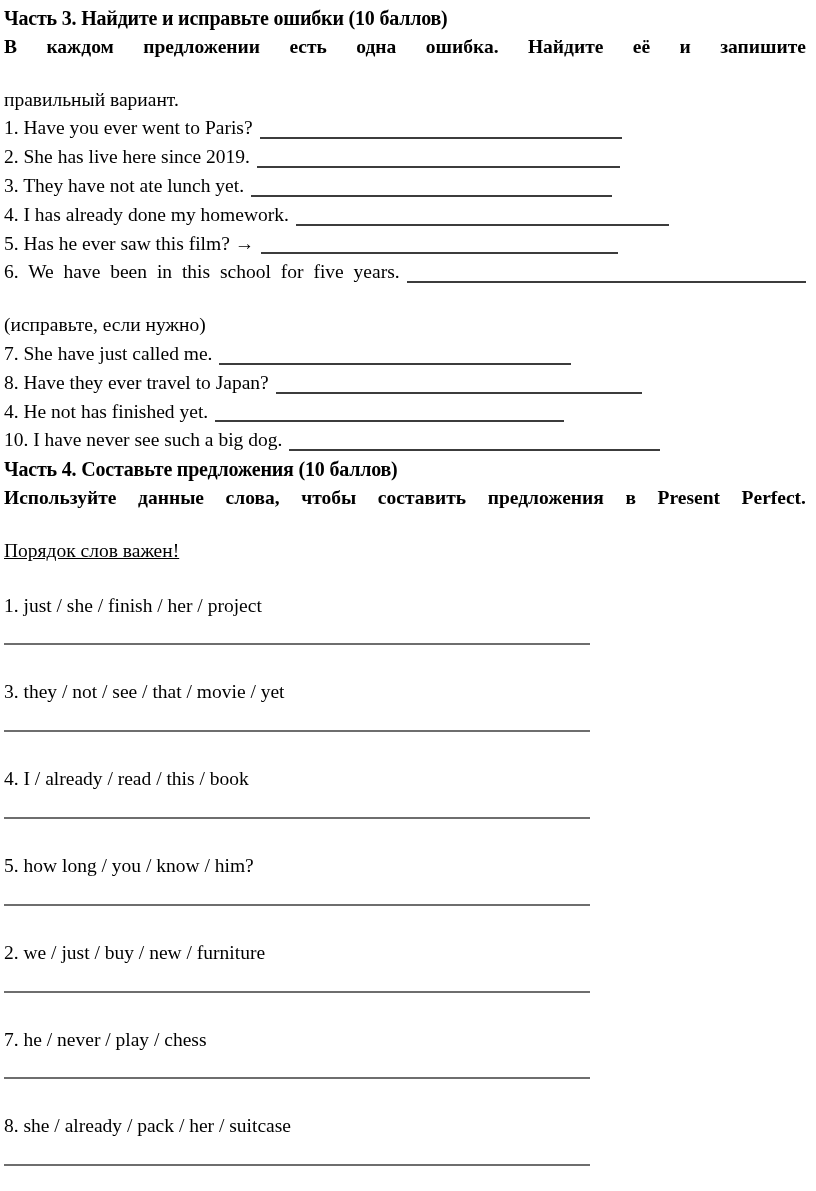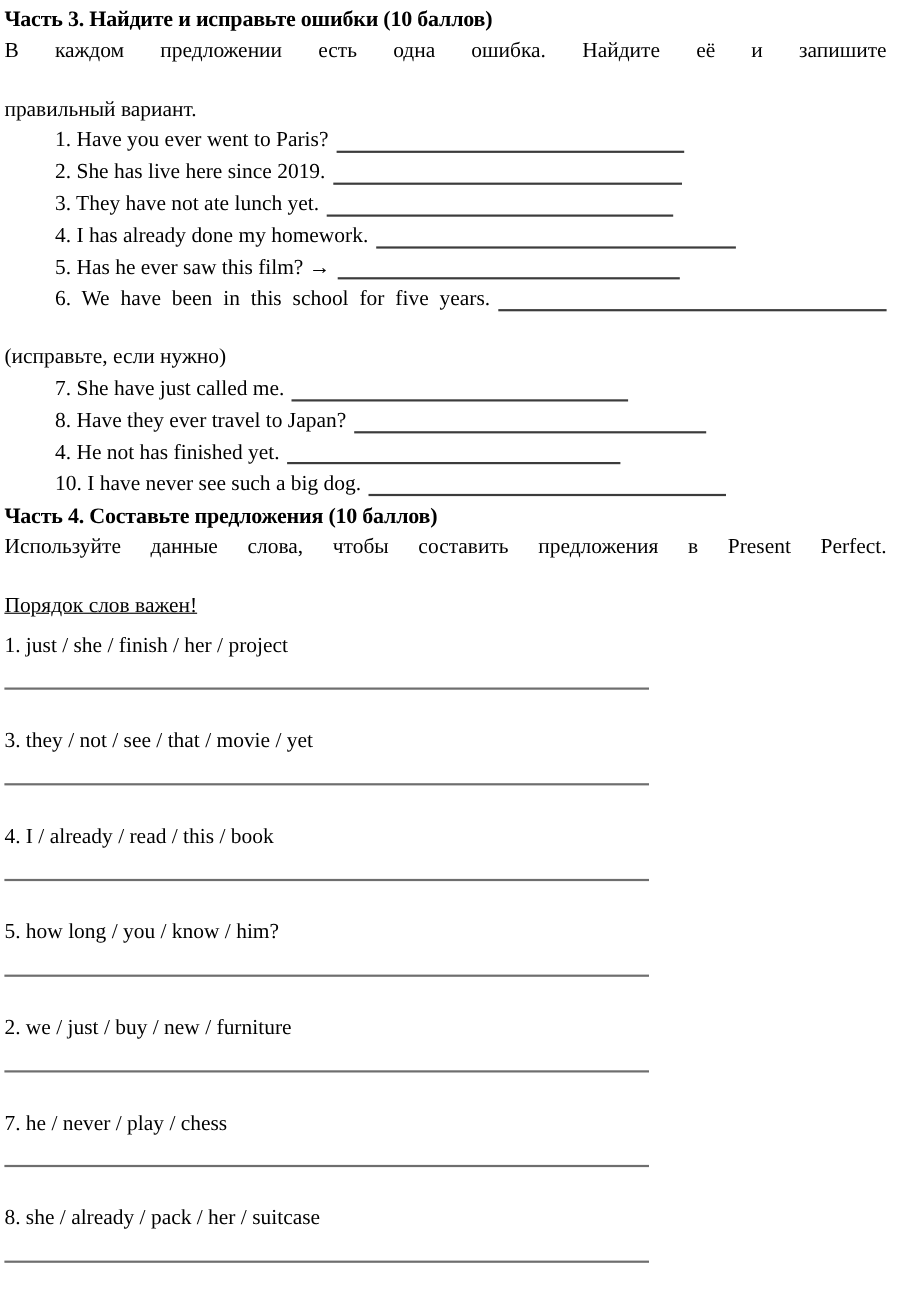--- a/index.html
+++ b/index.html
@@ -23,28 +23,28 @@
   }
   .heading {
     font-weight: 700;
     font-size: 20px;
     letter-spacing: -0.2px;
   }
   
   .jline {
     text-align: justify;
     text-align-last: justify;
+    font-weight: bold;
   }
   .plain-line { text-align: left; margin-top: 24px; }
 
   
   .q3 {
     display: flex;
     align-items: stretch;
-    margin-left: 46px;
   }
   .q3 .t {
     flex: 0 0 auto;
     white-space: pre;
   }
   .q3 .blank {
     flex: 1 1 auto;
     border-bottom: 2px solid #3c3c3c;
     margin-left: 7px;
     margin-bottom: 4px;
@@ -54,21 +54,21 @@
   
   .p4-item .txt {
     white-space: pre;
   }
   .p4-item .wline {
     height: 0;
     width: 586px;
     border-bottom: 2px solid #6e6e6e;
     margin: 23px 0 33px 0;
   }
-  .p4-item:first-child { margin-top: 8px; }
+  .p4-item:first-child { margin-top: 26px; }
 </style>
 </head>
 <body>
 
 <div class="page">
 
   <div class="heading">Часть 3. Найдите и исправьте ошибки (10 баллов)</div>
   <div class="jline">В каждом предложении есть одна ошибка. Найдите её и запишите</div>
   <div class="plain-line">правильный вариант.</div>
 

